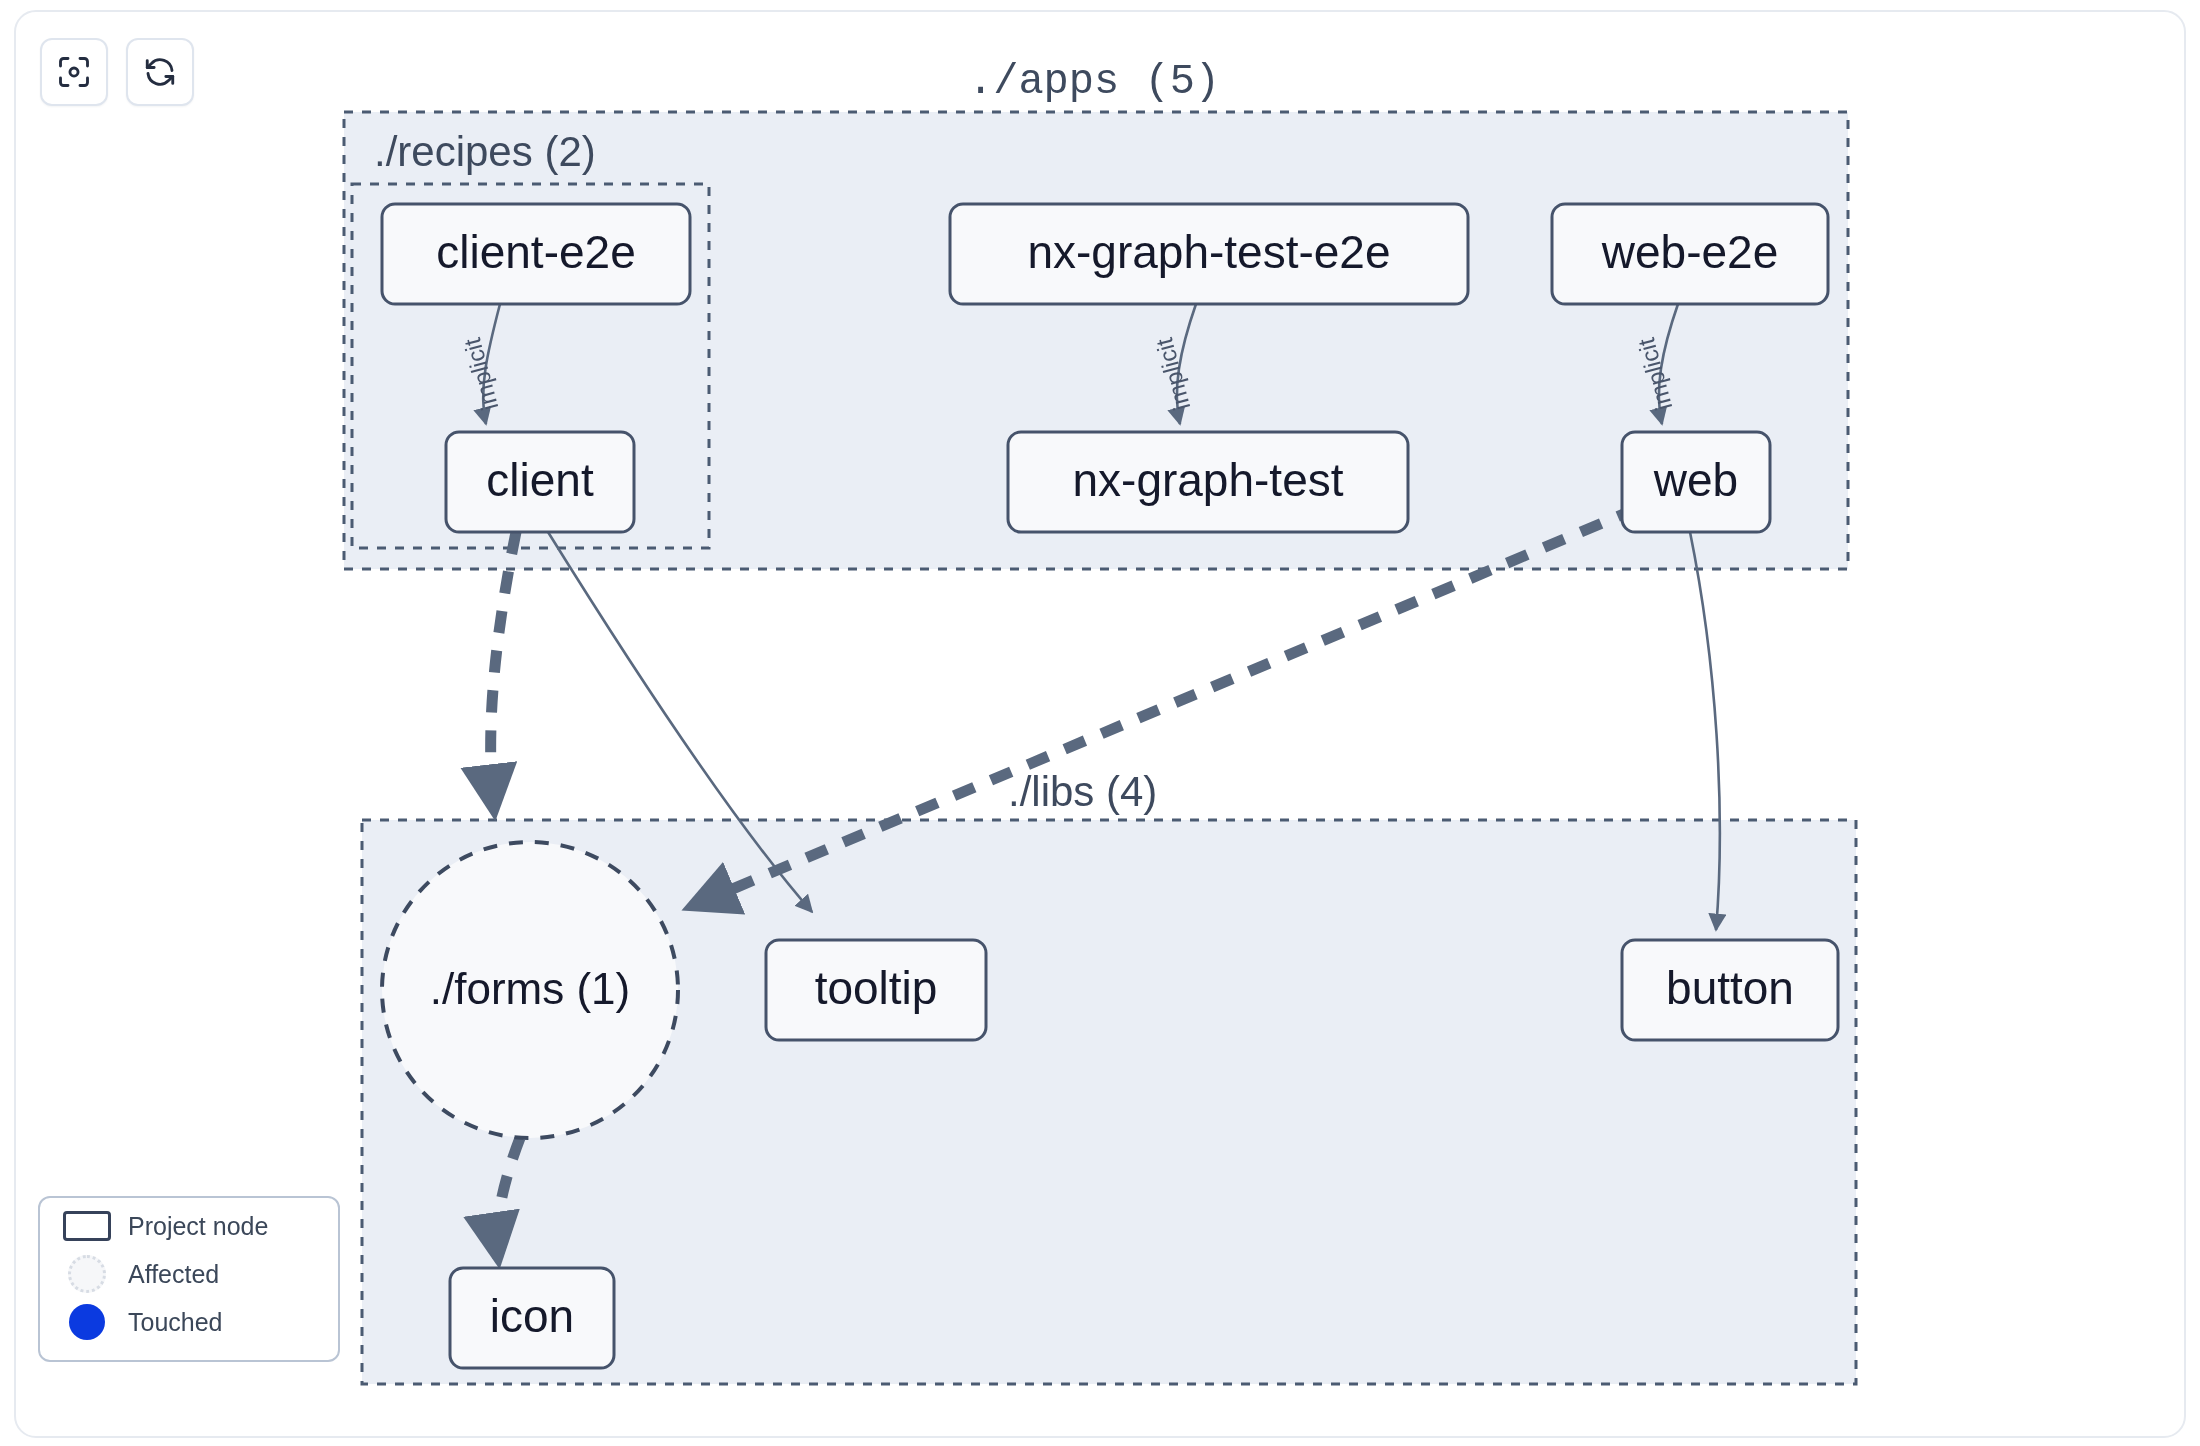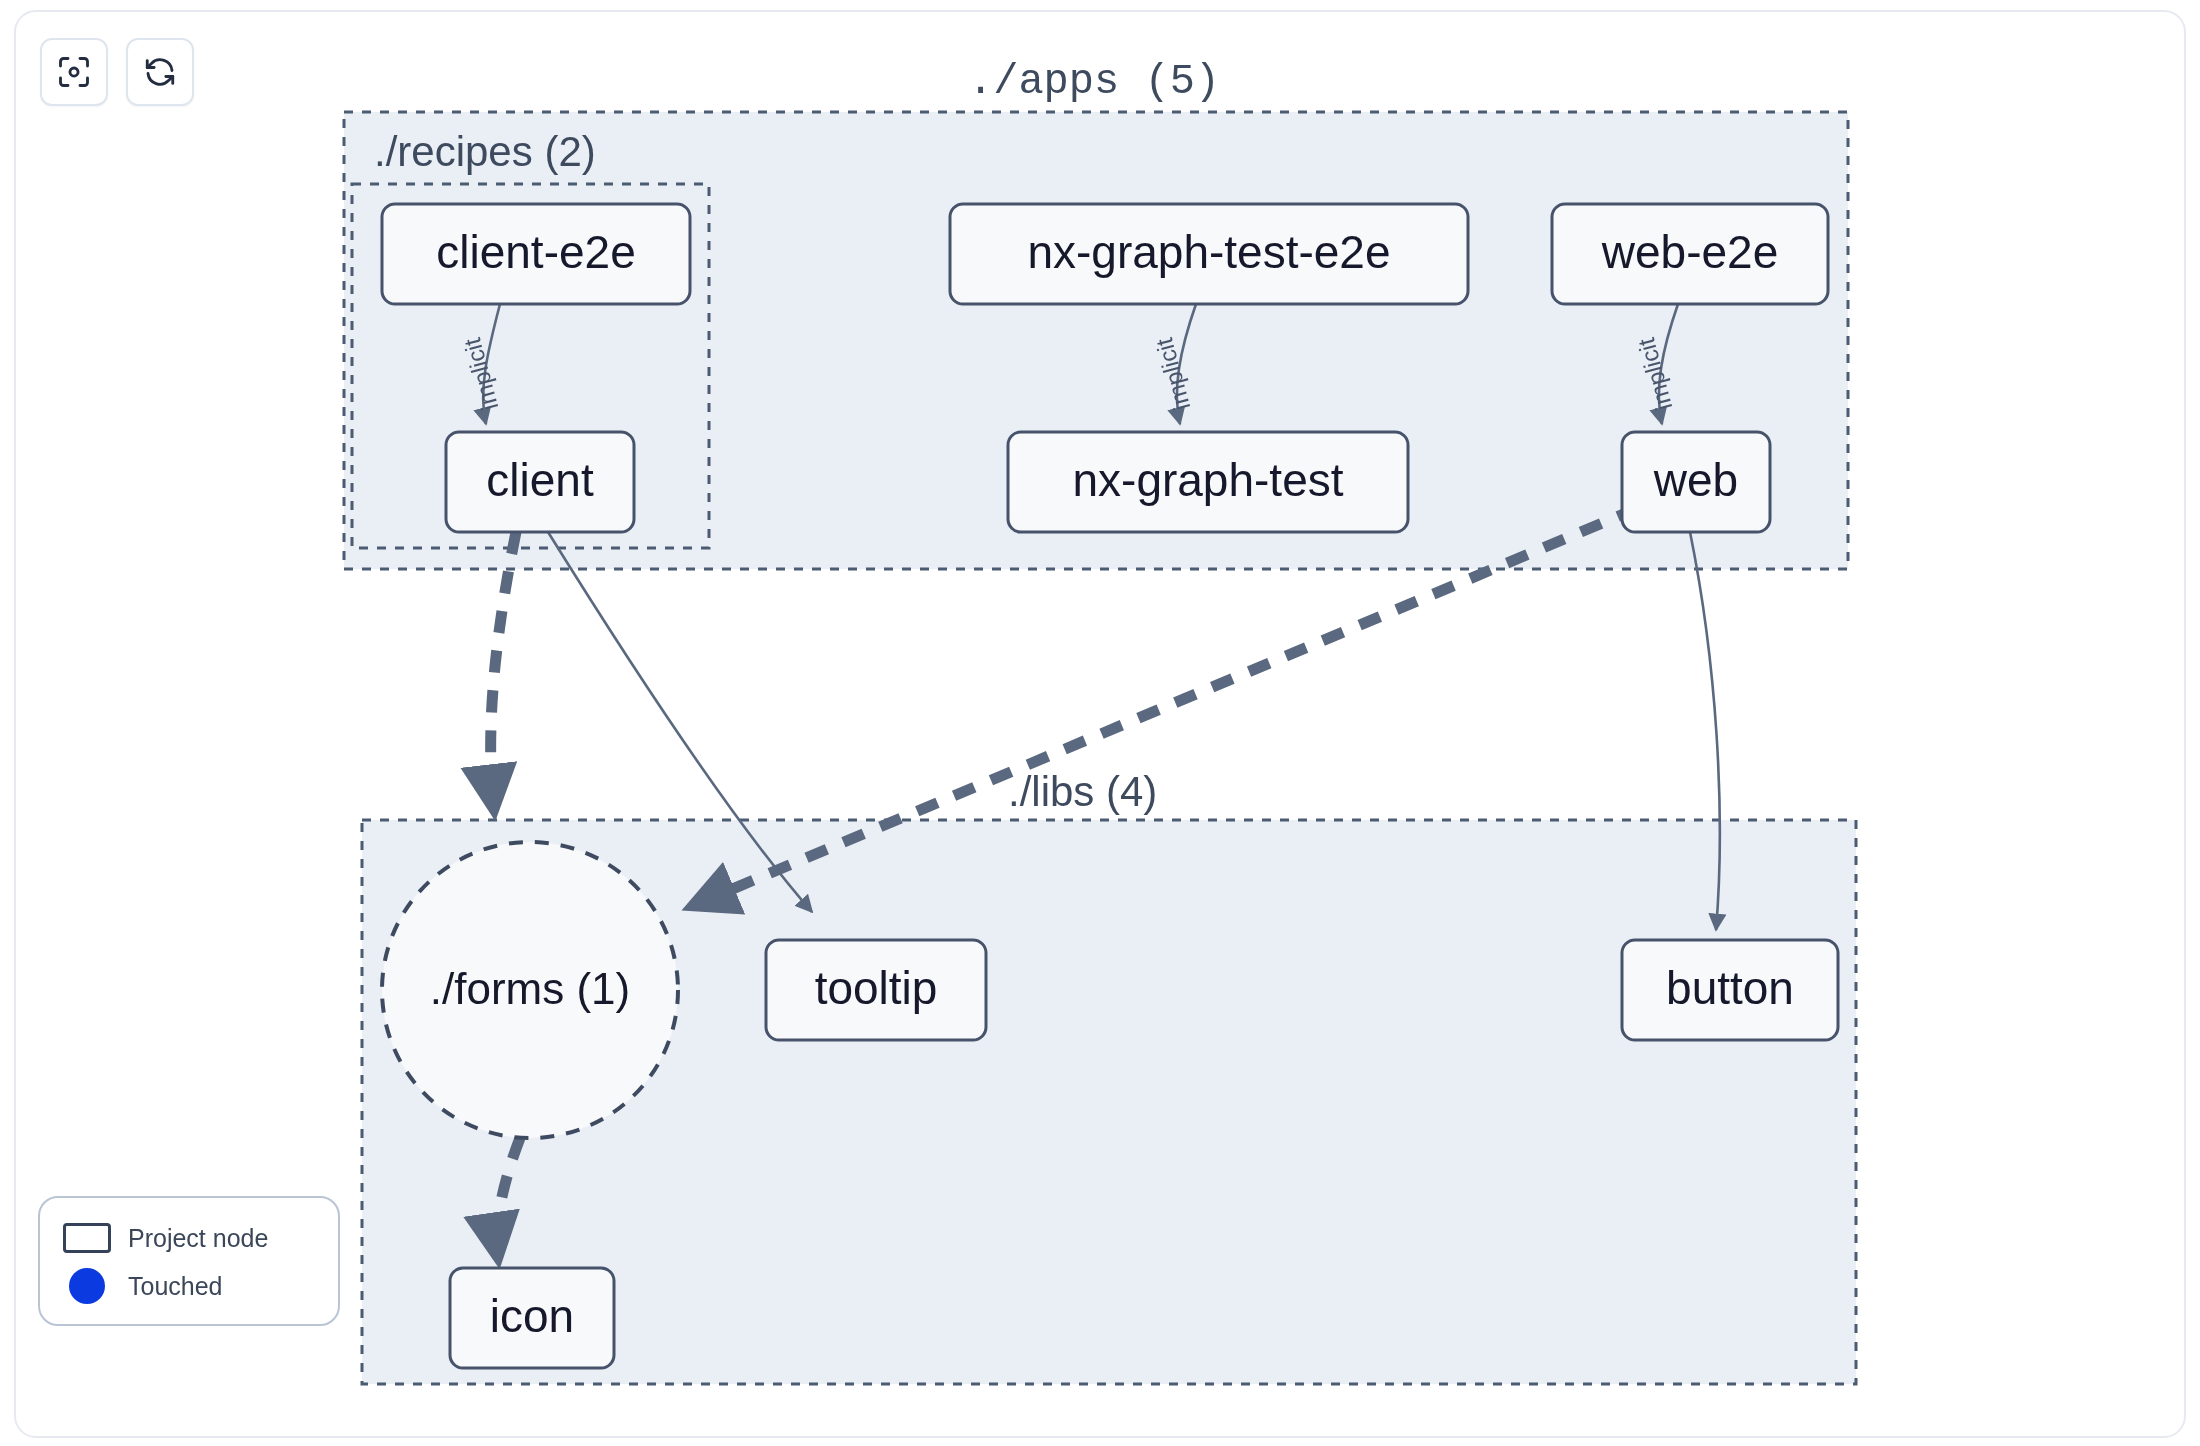--- a/index.html
+++ b/index.html
@@ -78,22 +78,22 @@
     fill: #49556b;
     font-family: "Liberation Sans", sans-serif;
   }
   
   .legend {
     position: absolute;
     left: 38px; top: 1196px;
     width: 302px;
     background: #ffffff;
     border: 2px solid #b9c4d4;
-    border-radius: 20px;
-    padding: 16px 16px 14px 16px;
+    border-radius: 12px;
+    padding: 4px 16px 14px 16px;
     z-index: 50;
   }
   .legend-row {
     display: flex;
     align-items: center;
     height: 48px;
   }
   .legend-swatch {
     width: 62px;
     display: flex;
@@ -254,19 +254,25 @@
 
   <div class="legend">
     <div class="legend-row">
       <span class="legend-swatch">
         <span class="sw-rect"></span>
       </span>
       <span class="legend-text">Project node</span>
     </div>
     <div class="legend-row">
       <span class="legend-swatch">
+        <span class="sw-affected-circle"></span>
+      </span>
+      <span class="legend-text">Affected</span>
+    </div>
+    <div class="legend-row">
+      <span class="legend-swatch">
         <span class="sw-touched-dot"></span>
       </span>
       <span class="legend-text">Touched</span>
     </div>
   </div>
 
 </div>
 
 </body></html>

